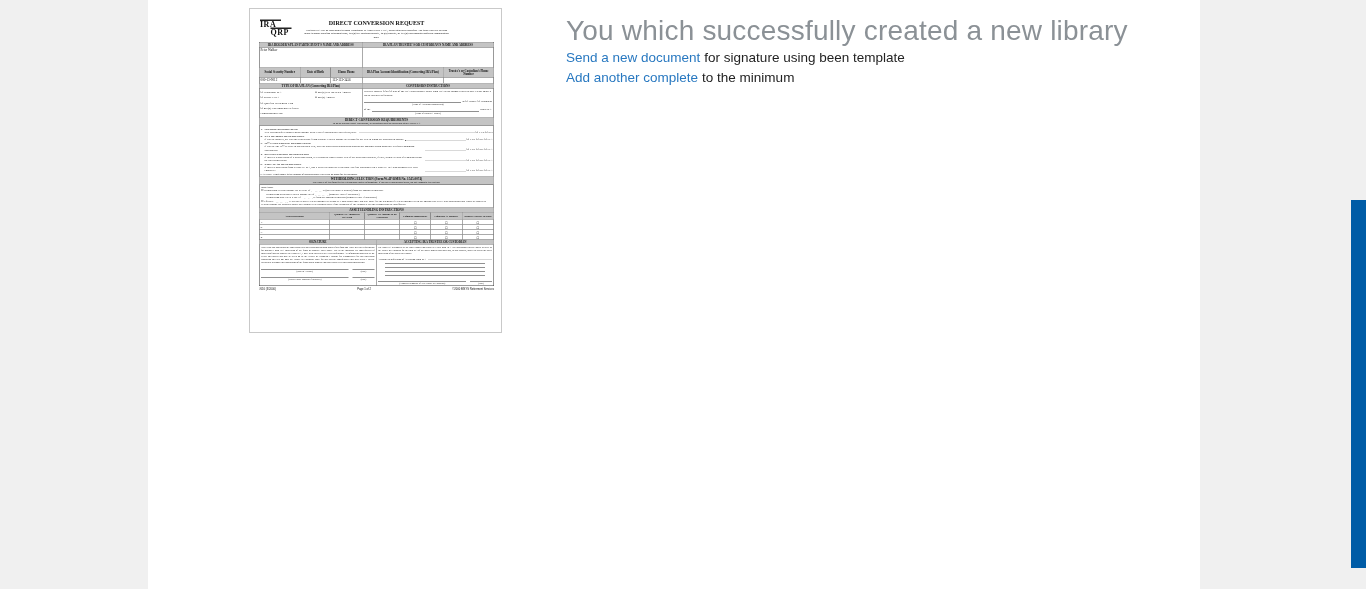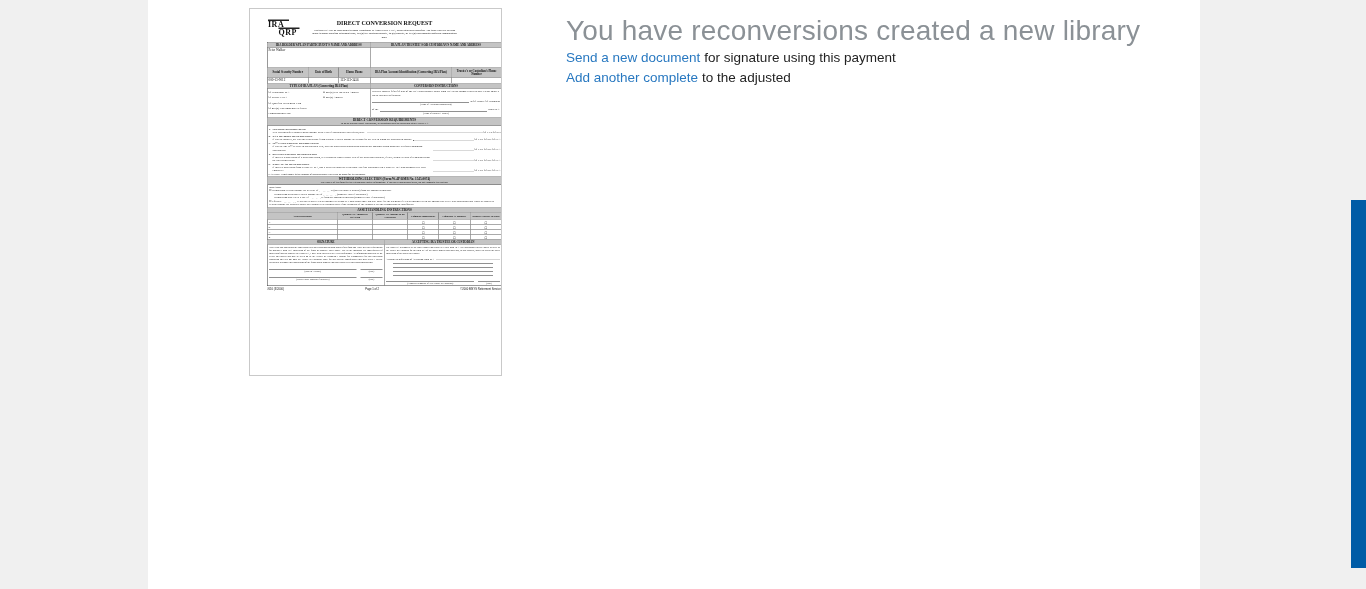--- a/index.html
+++ b/index.html
@@ -11,21 +11,21 @@
 
   
   .message { position:absolute; left:418px; top:14px; width:580px; }
   .title { font-size:28px; font-weight:400; color:var(--title_gray,#8b9196); line-height:34px; margin:0; letter-spacing:0.2px; }
   .question { font-size:20px; font-weight:700; color:#3f4347; margin:26px 0 15px 0; }
   .action-row { font-size:13.5px; color:#232323; line-height:20px; }
   .link { color:var(--link,#2878c0); text-decoration:none; cursor:pointer; }
   .rest { margin-left:4px; }
 
   
-  .thumb { position:absolute; left:101px; top:8px; width:253px; height:368px; background:#fff; border:1px solid #c9c9c9; overflow:hidden;padding-left:8px; }
+  .thumb { position:absolute; left:101px; top:8px; width:253px; height:325px; background:#fff; border:1px solid #c9c9c9; overflow:hidden; }
   .form { width:470px; transform:scale(0.5); transform-origin:0 0; margin:9px; font-family:"Liberation Serif", serif; color:#111; }
 
   .f-head { position:relative; height:48px; }
   .f-logo { position:absolute; left:2px; top:3px; }
   .f-logo .l1 { display:block; font-weight:bold; font-size:16px; line-height:14px; border-top:3px solid #222; width:42px; letter-spacing:1px; }
   .f-logo .l2 { display:block; font-weight:bold; font-size:16px; line-height:14px; border-top:3px solid #222; width:42px; margin-left:21px; margin-top:-1px; letter-spacing:1px; }
   .f-title { text-align:center; font-weight:bold; font-size:12px; padding-top:3px; }
   .f-sub { text-align:center; font-style:italic; font-size:5.4px; line-height:1.3; width:62%; margin:2px auto 0; }
 
   .fbox { border:1px solid #333; }
@@ -356,25 +356,25 @@
         <div class="ffoot">
           <span>#616 (3/2000)</span>
           <span>Page 1 of 2</span>
           <span>©2000 BISYS Retirement Services</span>
         </div>
 
       </div>
     </div>
 
     <div class="message">
-      <h1 class="title"><span>You have reconversions created a new library</span><br></h1>
+      <h1 class="title"><span>You which successfully created a new library</span><br></h1>
       <div class="action-row">
-        <a class="link" href="#">Send a new document</a><span class="rest">for signature using this payment</span>
+        <a class="link" href="#">Send a new document</a><span class="rest">for signature using been template</span>
       </div>
       <div class="action-row">
-        <a class="link" href="#">Add another complete</a><span class="rest">to the adjusted</span>
+        <a class="link" href="#">Add another complete</a><span class="rest">to the minimum</span>
       </div>
     </div>
 
   </div>
 
   <div class="accent-bar"></div>
 </div>
 
 </body></html>

